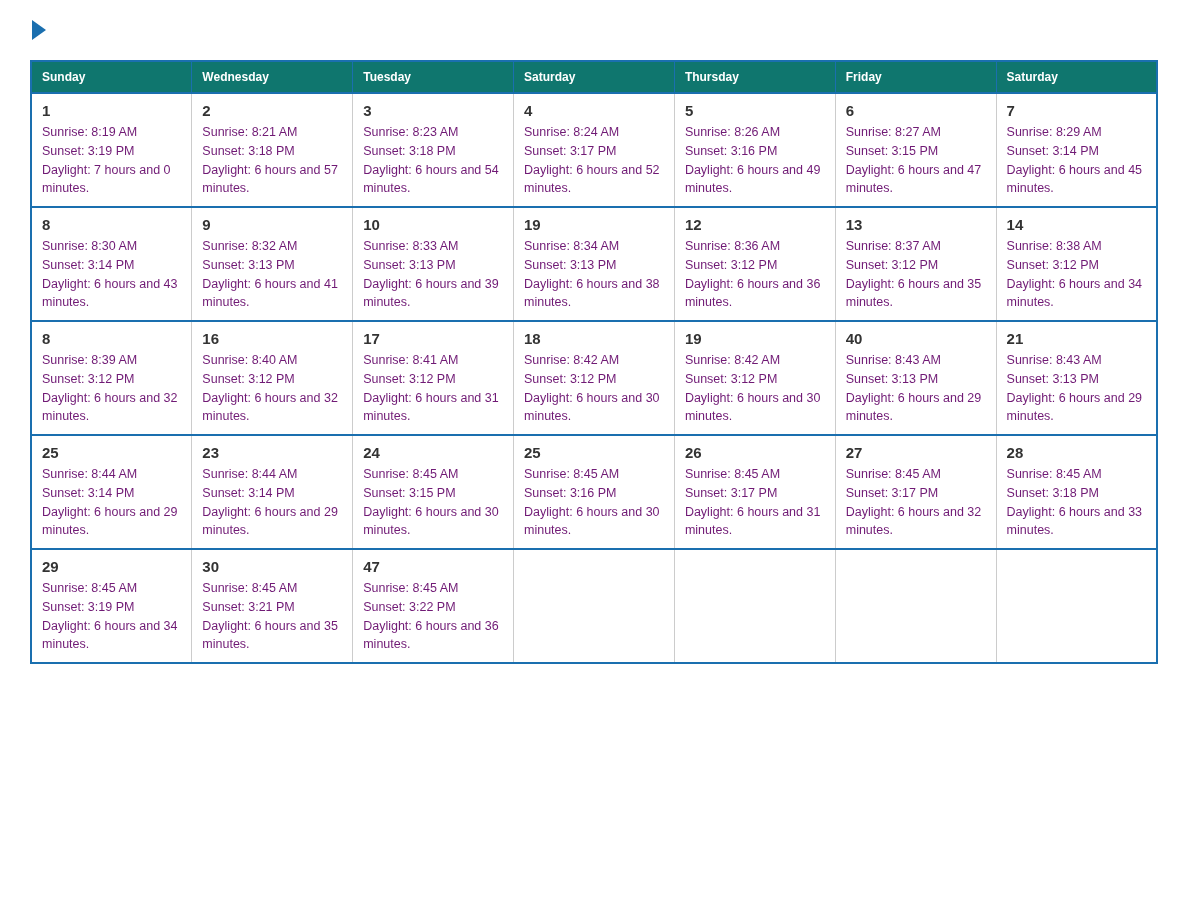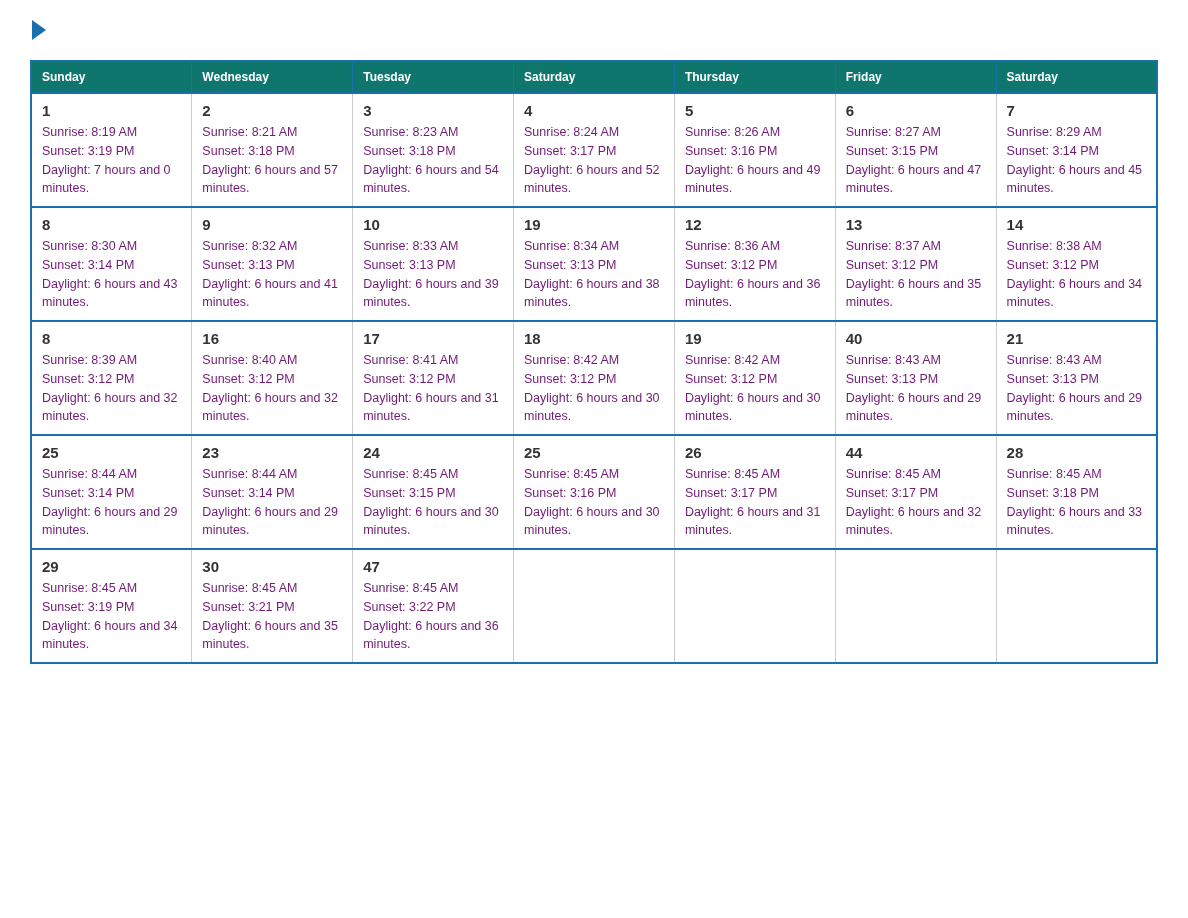--- a/index.html
+++ b/index.html
@@ -229,21 +229,21 @@
       </td>
         <td>
         <span class="day-number">25</span>
         <span class="day-info">Sunrise: 8:45 AM<br>Sunset: 3:16 PM<br>Daylight: 6 hours and 30 minutes.</span>
       </td>
         <td>
         <span class="day-number">26</span>
         <span class="day-info">Sunrise: 8:45 AM<br>Sunset: 3:17 PM<br>Daylight: 6 hours and 31 minutes.</span>
       </td>
         <td>
-        <span class="day-number">44</span>
+        <span class="day-number">27</span>
         <span class="day-info">Sunrise: 8:45 AM<br>Sunset: 3:17 PM<br>Daylight: 6 hours and 32 minutes.</span>
       </td>
         <td>
         <span class="day-number">28</span>
         <span class="day-info">Sunrise: 8:45 AM<br>Sunset: 3:18 PM<br>Daylight: 6 hours and 33 minutes.</span>
       </td>
       </tr>
       <tr>
         <td>
         <span class="day-number">29</span>

